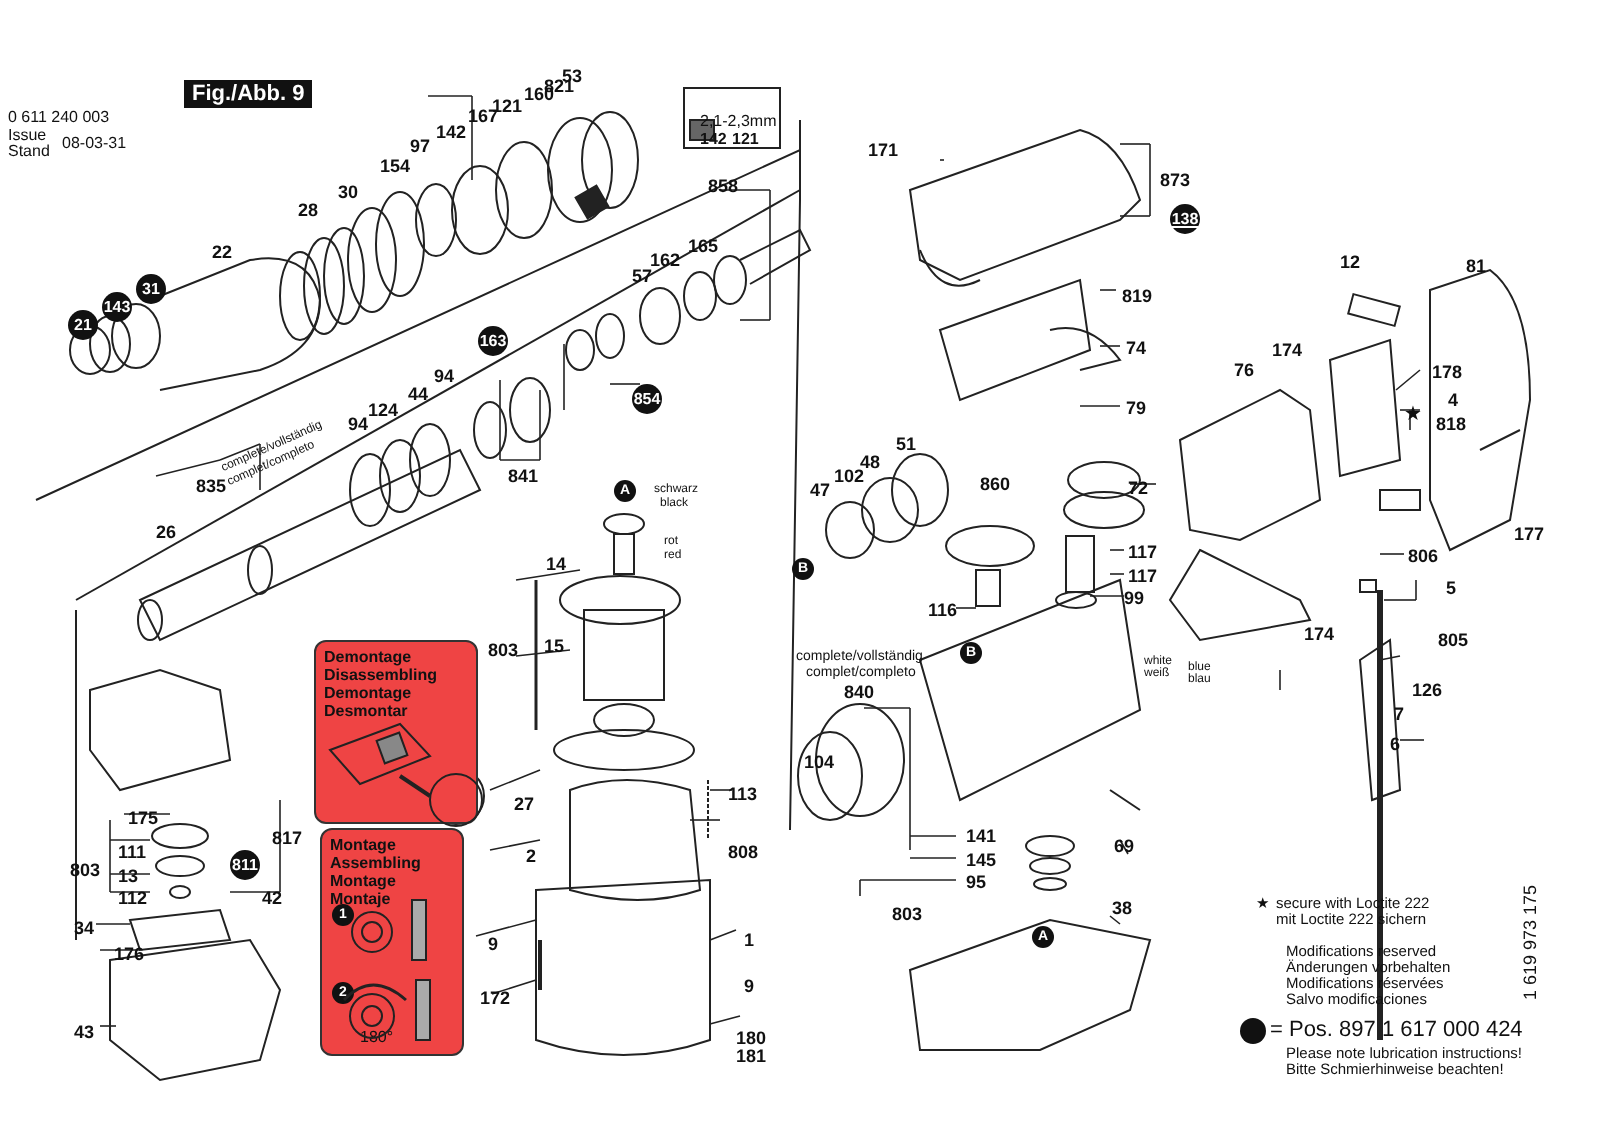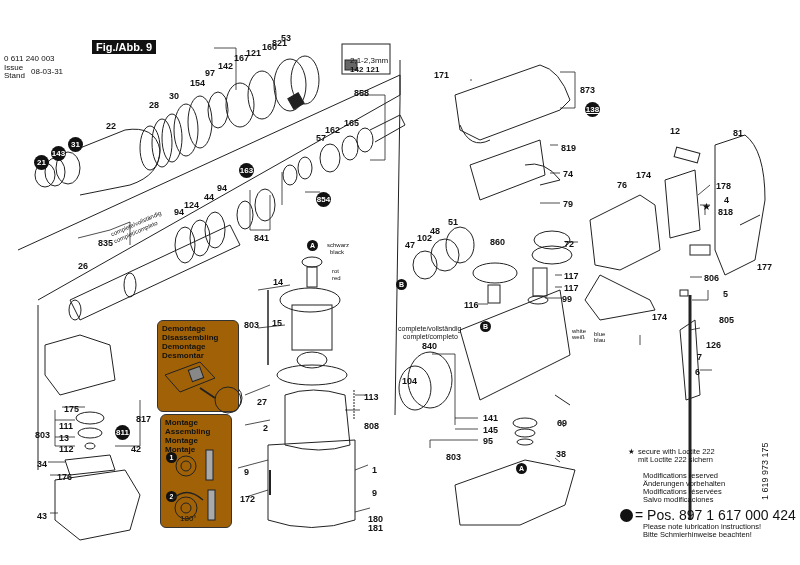--- a/index.html
+++ b/index.html
@@ -7,21 +7,21 @@
          font-family:"Liberation Sans", sans-serif; color:#111; }
   #canvas { position:absolute; left:0; top:0; width:800px; height:565px; }
   .lbl { position:absolute; font-size:9px; font-weight:bold; line-height:10px; white-space:nowrap; }
   .circ { position:absolute; width:15px; height:15px; border-radius:50%; background:#111; color:#fff;
           font-size:8px; font-weight:bold; text-align:center; line-height:15px; }
   .circ.small { width:11px; height:11px; line-height:11px; font-size:7px; }
   .hdr { position:absolute; font-size:8px; line-height:9px;margin-top:24px; }
   .figbox { position:absolute; left:92px; top:40px; background:#111; color:#fff; font-weight:bold;
             font-size:11px; padding:1px 4px; }
   .note { position:absolute; font-size:7.5px; line-height:9px; white-space:nowrap; }
-  .panel { position:absolute; border:1px solid #333; border-radius:6px; background:#a16207; }
+  .panel { position:absolute; border:1px solid #333; border-radius:6px; background:#ef4444; }
   .panel .ptxt { font-size:8px; font-weight:bold; line-height:9px; padding:3px 4px; }
   .vert { position:absolute; font-size:9px; transform:rotate(-90deg); transform-origin:left top; white-space:nowrap; }
   .tiny { position:absolute; font-size:6px; line-height:7px; white-space:nowrap; }
 </style>
 </head>
 <body>
 
 <svg id="canvas" viewBox="0 0 800 565" width="800" height="565">
   <g fill="none" stroke="#222" stroke-width="1">
 
@@ -389,16 +389,16 @@
 </svg>
 
 <div class="note" style="left:628px;top:447px;">★</div>
 <div class="note" style="left:638px;top:447px;">secure with Loctite 222</div>
 <div class="note" style="left:638px;top:455px;">mit Loctite 222 sichern</div>
 <div class="note" style="left:643px;top:471px;">Modifications reserved</div>
 <div class="note" style="left:643px;top:479px;">Änderungen vorbehalten</div>
 <div class="note" style="left:643px;top:487px;">Modifications réservées</div>
 <div class="note" style="left:643px;top:495px;">Salvo modificaciones</div>
 <div style="position:absolute;left:620px;top:509px;width:13px;height:13px;border-radius:50%;background:#111;"></div>
-<div class="note" style="left:635px;top:511px;font-size:14px;">= Pos.  897   1 617 000 424</div>
+<div class="note" style="left:635px;top:511px;font-size:11px;">= Pos.  897   1 617 000 424</div>
 <div class="note" style="left:643px;top:522px;">Please note lubrication instructions!</div>
 <div class="note" style="left:643px;top:530px;">Bitte Schmierhinweise beachten!</div>
 <div class="vert" style="left:760px;top:500px;">1 619 973 175</div>
 
 </body></html>

